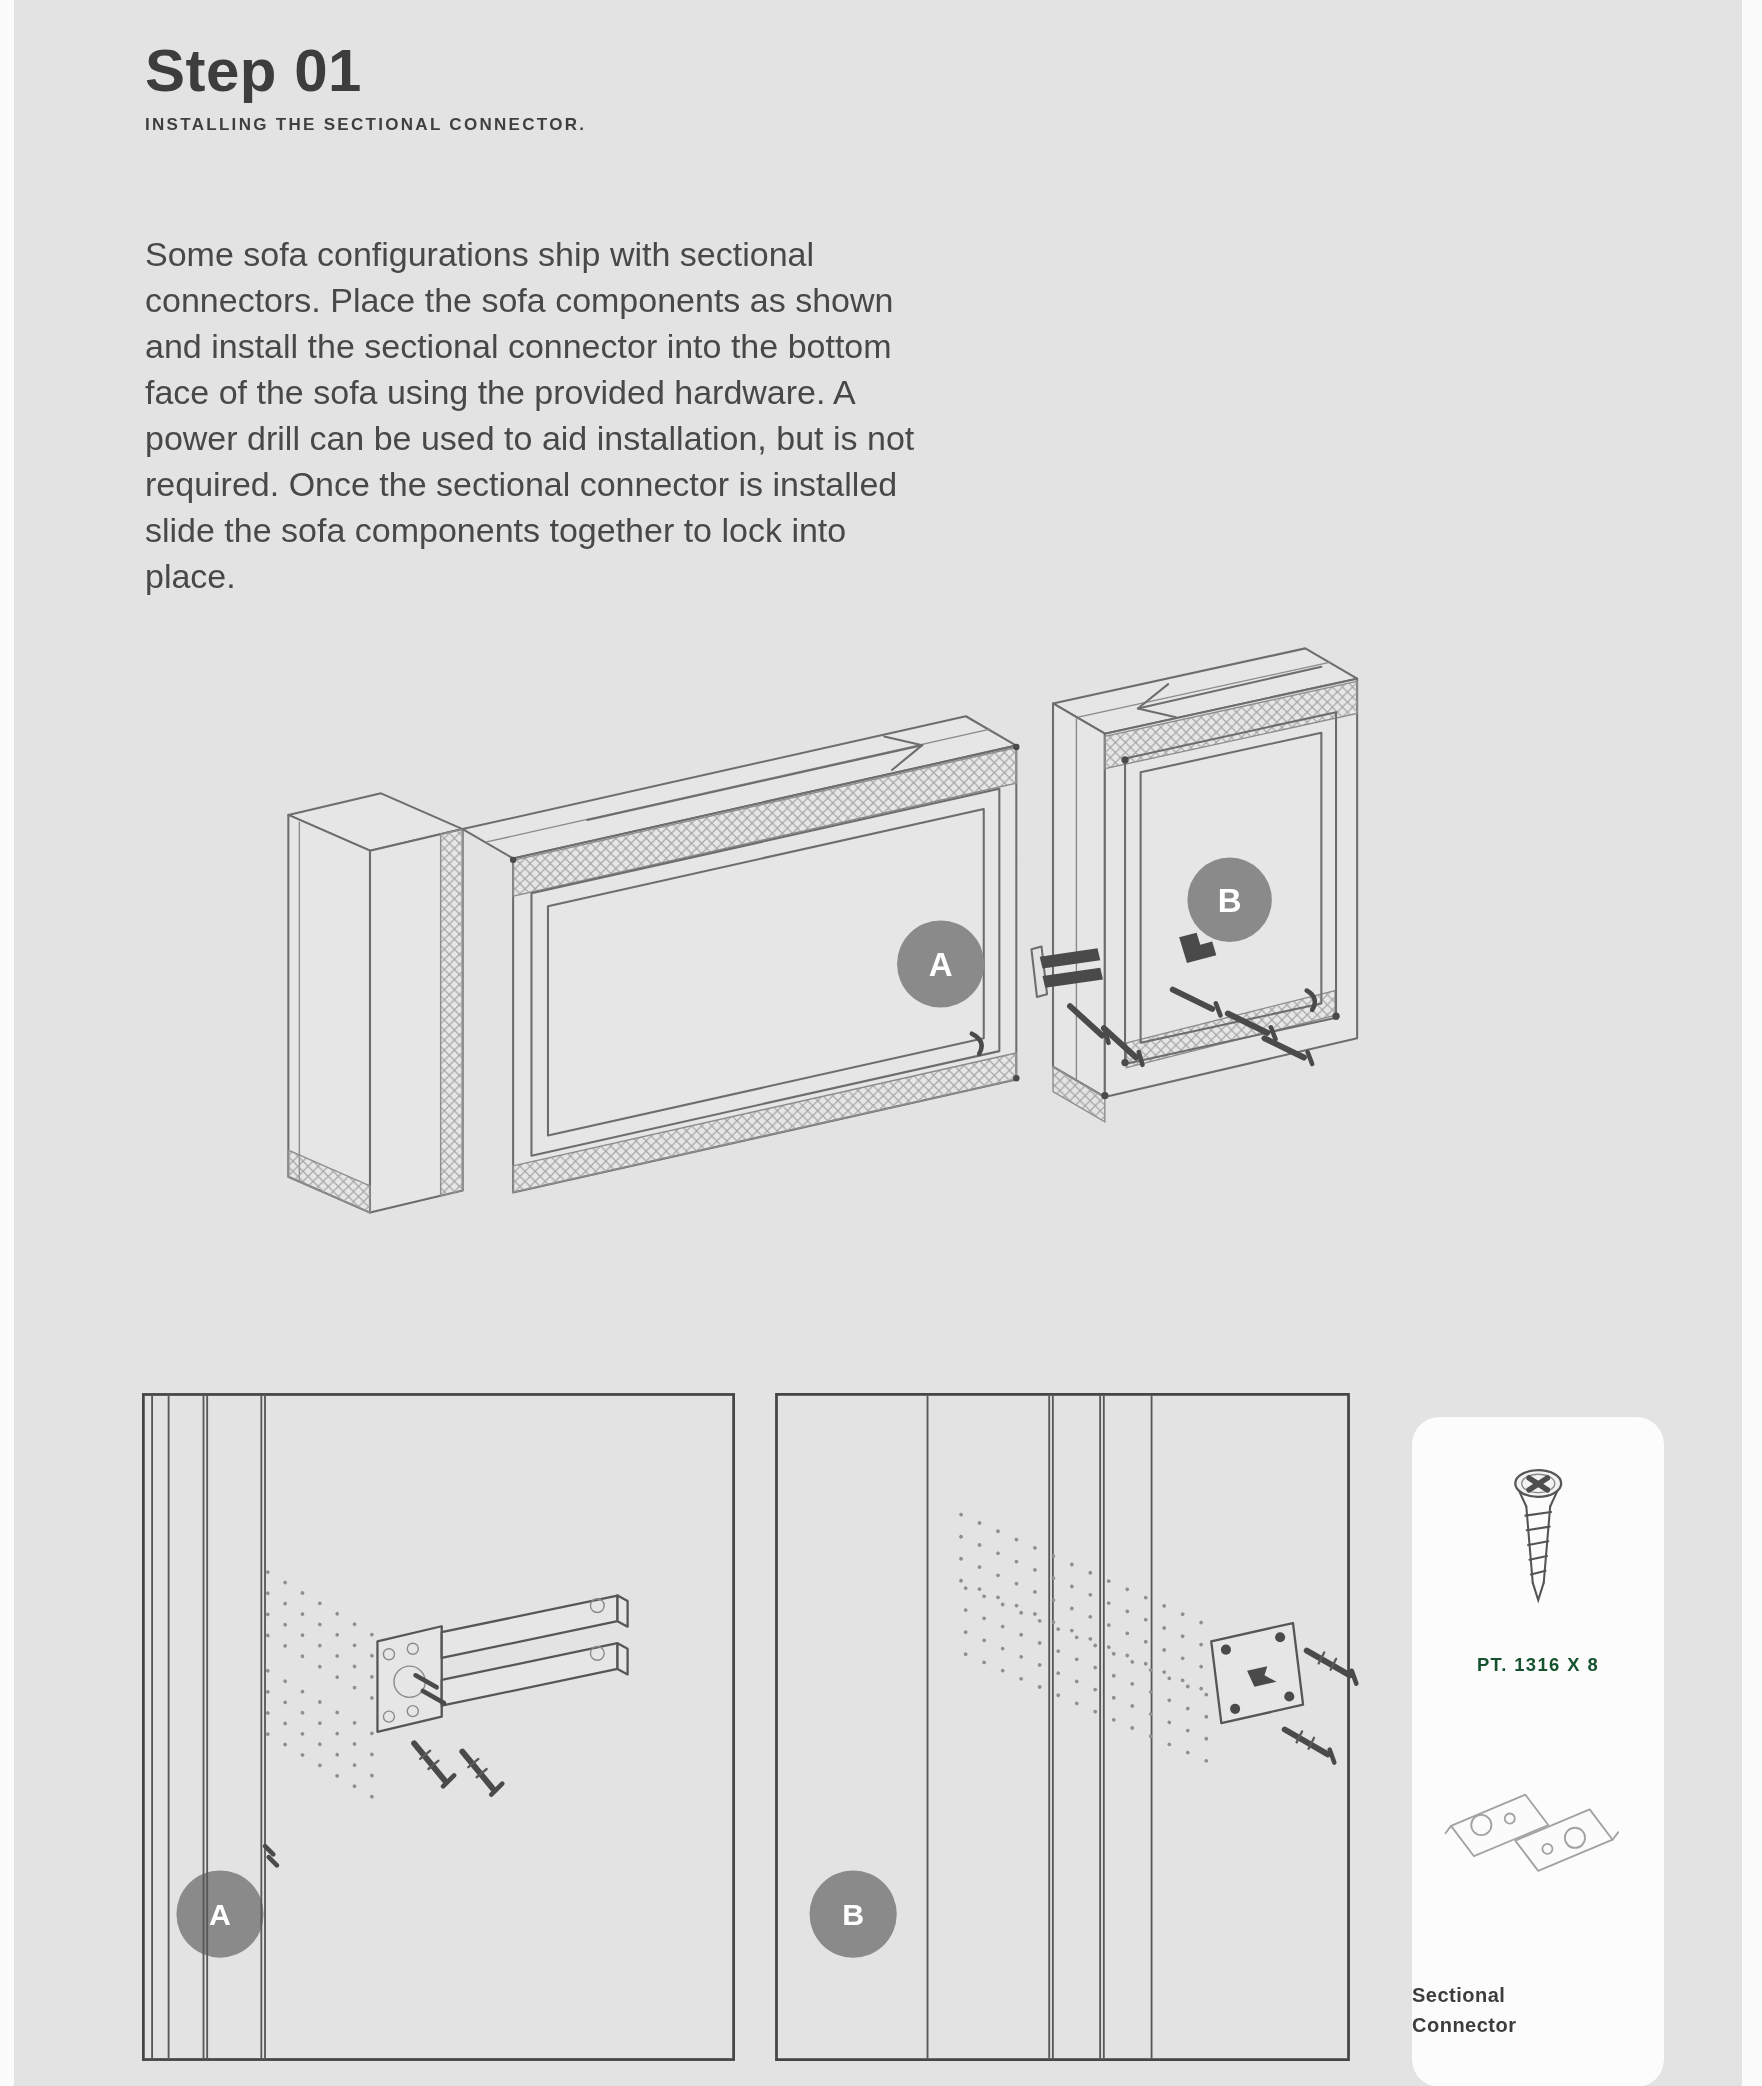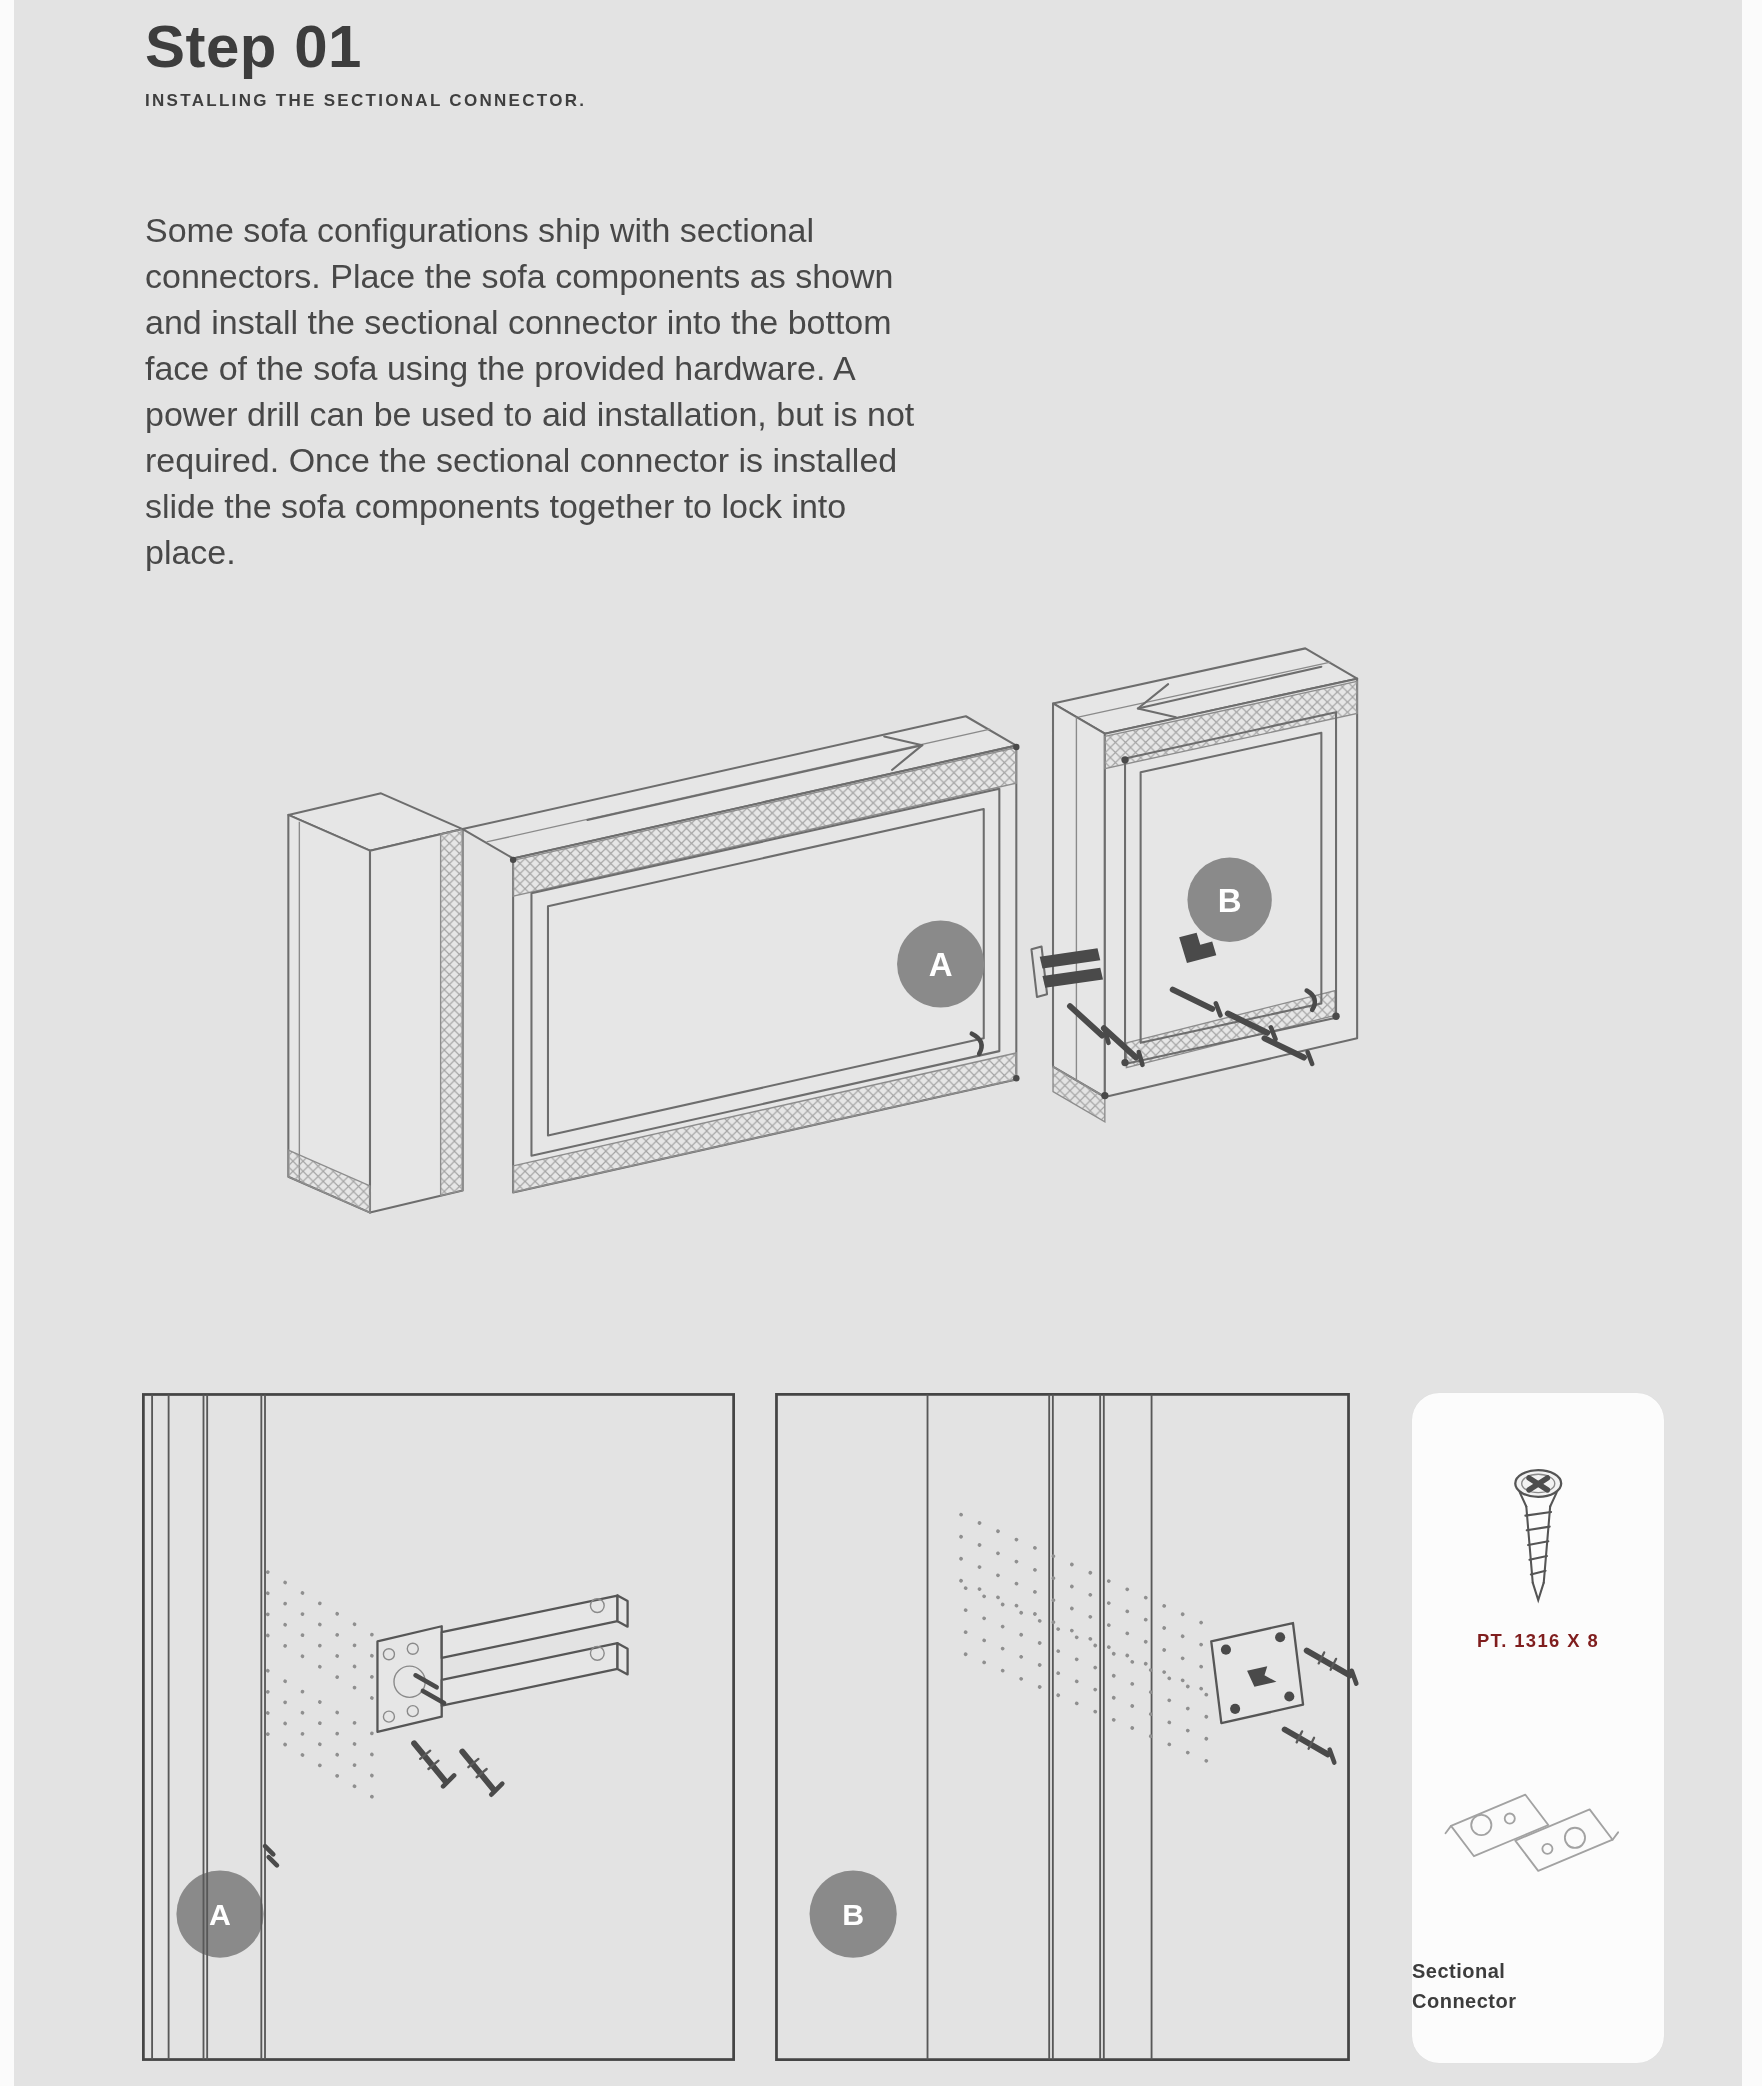--- a/index.html
+++ b/index.html
@@ -3,42 +3,42 @@
 <meta charset="utf-8">
 <title>Step 01</title>
 <style>
   html,body{margin:0;padding:0;}
   body{
     width:1762px;height:2087px;position:relative;overflow:hidden;
     background:#fbfbfb;
     font-family:"Liberation Sans", sans-serif;
   }
   .page-bg{position:absolute;left:13.8px;top:0;width:1728px;height:2087px;background:#e3e3e3;}
-  .abs{position:absolute;}
+  .abs{position:absolute;margin-top:24px;}
   .step-title{
     left:145px;top:12px;width:413px;
     font-size:60px;font-weight:600;color:#3d3d3d;letter-spacing:0.5px;
   }
   .step-subtitle{
     left:145px;top:91px;width:642px;
     font-size:17px;font-weight:700;color:#3f3f3f;letter-spacing:2.3px;
   }
   .step-body{
     left:145px;top:207px;width:803px;
     font-size:34px;font-weight:400;color:#484848;line-height:46px;
     white-space:pre-line;
   }
   .hardware-card{
     left:1412px;top:1393px;width:252px;height:670px;
     background:#fcfcfc;border-radius:27px;
     box-shadow:0 0 0.9px rgba(0,0,0,0.08);
   }
   .part-number{
     left:1412px;top:1630px;width:252px;text-align:center;
-    font-size:18.4px;font-weight:700;color:#7f1d1d;letter-spacing:1.4px;
+    font-size:18.4px;font-weight:700;color:#14532d;letter-spacing:1.4px;
   }
   .part-name{
     left:1412px;top:1956px;width:252px;text-align:left;
     font-size:20px;font-weight:700;color:#3d3d3d;letter-spacing:0.5px;
     line-height:30px;white-space:pre-line;
   }
   svg{position:absolute;overflow:visible;}
   
   .ln{fill:none;stroke:#6d6d6d;stroke-width:4.5;stroke-linejoin:round;stroke-linecap:round;}
   .thin{fill:none;stroke:#8a8a8a;stroke-width:3;}

